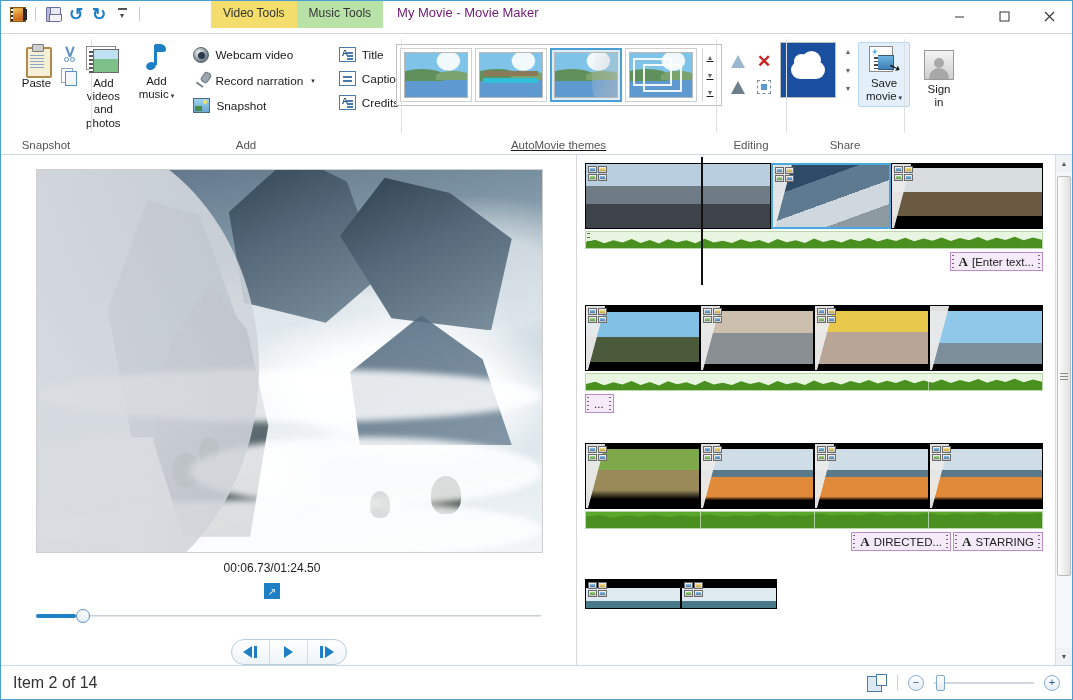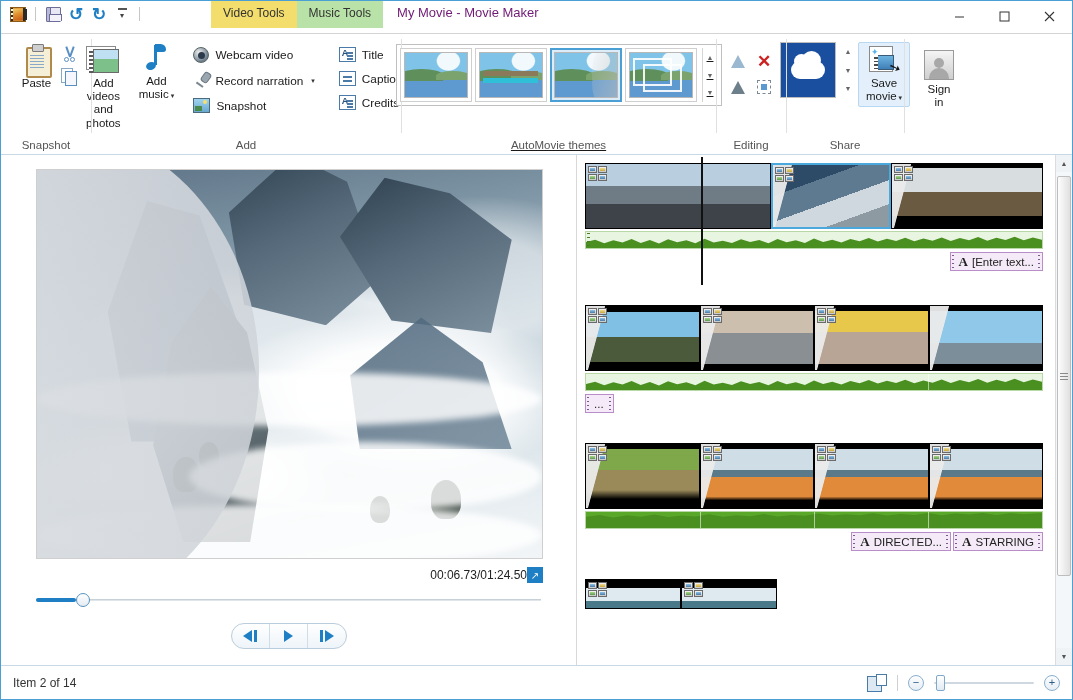--- a/index.html
+++ b/index.html
@@ -336,21 +336,21 @@
   .m2 { top: 70%; height: 18%; left: 30%; }
   .m3 { top: 86%; height: 16%; }
   .wipe {
     position: absolute; left: -34%; top: -10%; width: 78%; height: 124%;
     background: linear-gradient(100deg, rgba(225,228,232,.97), rgba(205,210,216,.86));
     border-radius: 50%;
   }
 
   .timecode-row {
     display: flex; align-items: center; justify-content: flex-end;
-    padding: 8px 33px 0 0; gap: 0;
+    padding: 8px 33px 0 0; gap: 8px; flex-direction: column;
   }
   .timecode { font-size: 12px; color: #222; }
   .fullscreen-btn {
     width: 16px; height: 16px; background: #1f7fc4; color: #fff;
     display: flex; align-items: center; justify-content: center;
     font-size: 10px; cursor: default;
   }
   .seek-wrap { padding: 10px 35px 0 35px; }
   .seek { position: relative; height: 14px; }
   .seek-track { position: absolute; left: 0; right: 0; top: 6px; height: 2px; background: #dfe5ea; border-top: 1px solid #c8d0d8; }
@@ -478,21 +478,21 @@
     display: flex; align-items: center; justify-content: center;
   }
   .vsgrip { width: 8px; height: 7px;
     background: repeating-linear-gradient(#8a8a8a 0 1px, transparent 1px 3px); }
 
   
   .statusbar {
     height: 34px; background: #fff; border-top: 1px solid #c8d8e4;
     display: flex; align-items: center; padding: 0 12px; flex-shrink: 0;
   }
-  .status-text { font-size: 12px; color: #333; }
+  .status-text { font-size: 16px; color: #333; }
   .status-right { margin-left: auto; display: flex; align-items: center; gap: 10px; }
   .view-toggle { width: 20px; height: 18px; position: relative; cursor: default; }
   .view-toggle::before { content:""; position:absolute; left:0; bottom:0; width:13px; height:14px;
     background:#dce8f2; border:1px solid #4a7aa8; }
   .view-toggle::after { content:""; position:absolute; right:0; top:0; width:9px; height:10px;
     background:#fff; border:1px solid #4a7aa8; }
   .sb-sep { width: 1px; height: 16px; background: #d0d0d0; }
   .zoom-btn {
     width: 16px; height: 16px; border-radius: 50%;
     border: 1px solid #8aafd0; background: linear-gradient(#fdfdfd,#e6eef5);

